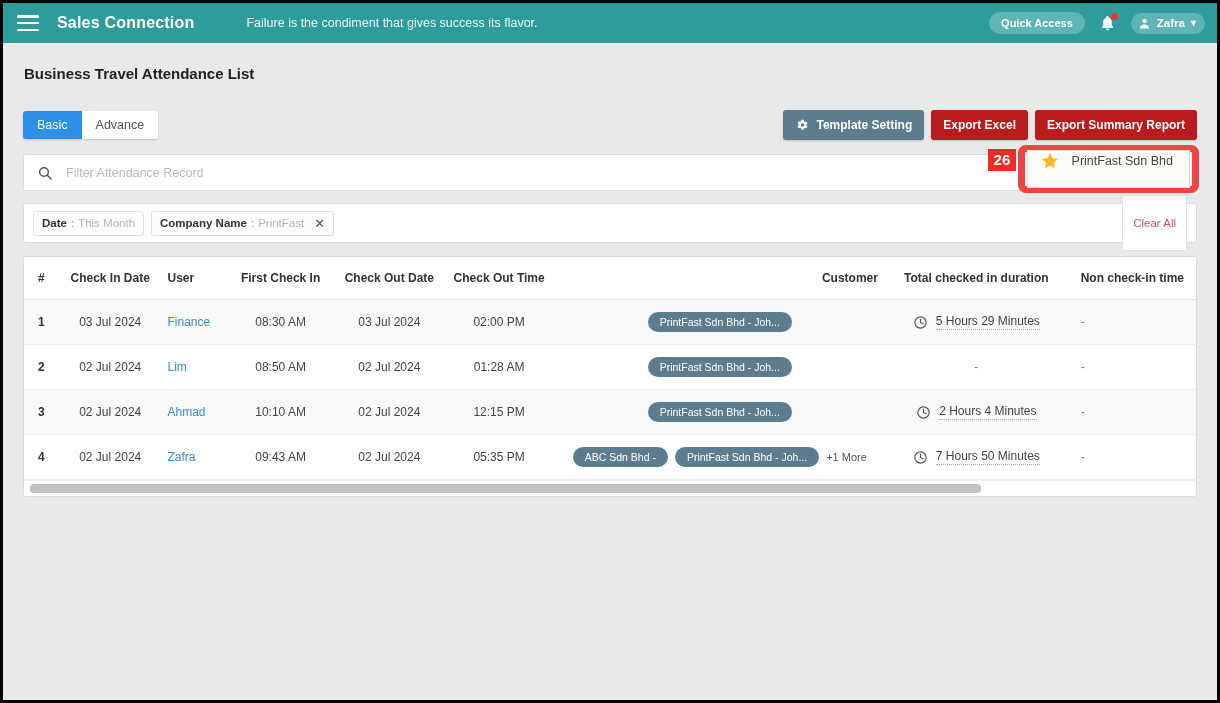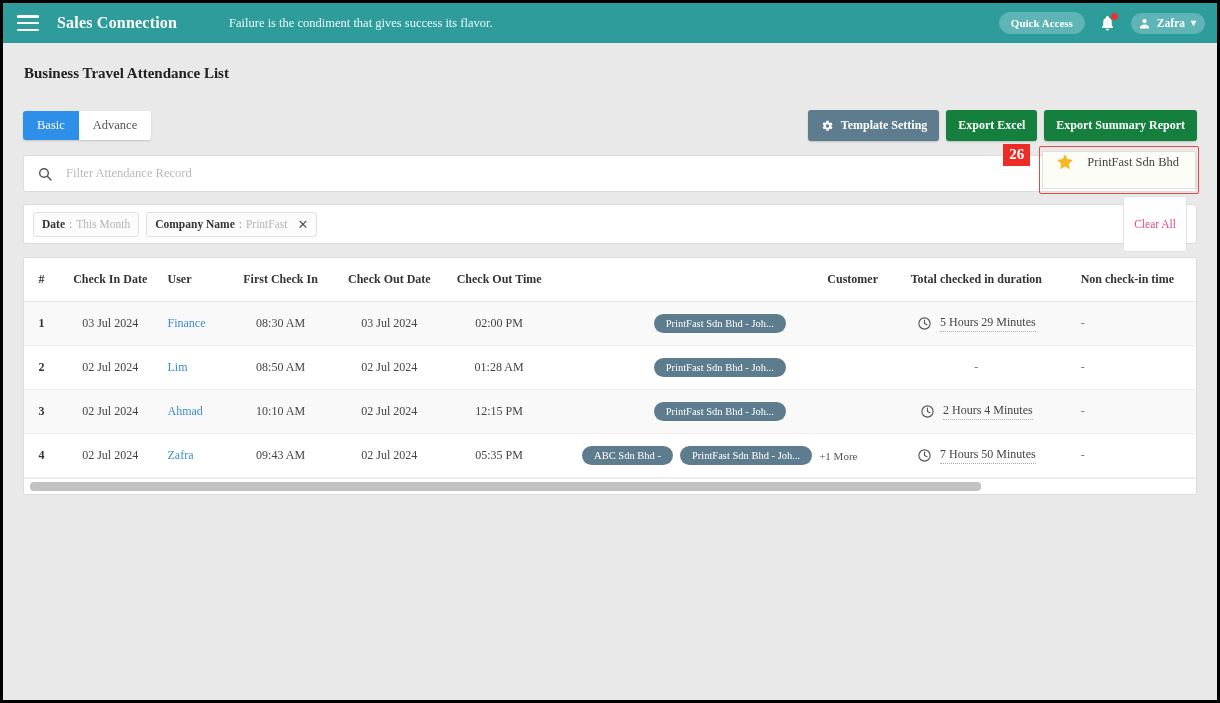--- a/index.html
+++ b/index.html
@@ -7,21 +7,20 @@
     width: 1220px; height: 703px;
     font-family: "Liberation Sans", sans-serif;
     background: #ffffff;
   }
   #page {
     position: relative;
     width: 1220px; height: 703px;
     background: #e9e9e9;
     border: 3px solid #000;
     overflow: hidden;
-    font-family: Liberation Serif, serif;
   }
 
   
   #topbar {
     height: 40px;
     background: #2f9c9c;
     display: flex;
     align-items: center;
     padding: 0 12px 0 14px;
     color: #ffffff;
@@ -78,39 +77,39 @@
   .seg-btn.active { background: #2e8fe8; color: #fff; }
 
   .btn-group { margin-left: auto; display: flex; gap: 7px; }
   .btn {
     font-size: 12px; font-weight: bold; color: #fff; border: none;
     border-radius: 3px; padding: 8px 12px; cursor: pointer;
     font-family: inherit; display: flex; align-items: center; gap: 7px;
     box-shadow: 0 1px 2px rgba(0,0,0,.18);
   }
   .btn-slate { background: #5d7d8e; }
-  .btn-green { background: #15803d; }
+  .btn-green { background: #b91c1c; }
 
   
   #search-row {
     display: flex; align-items: stretch;
     background: #fff; border: 1px solid #dcdcdc; border-radius: 3px;
     height: 37px; position: relative; margin-bottom: 12px;
   }
   #search-left { display: flex; align-items: center; flex: 1 1 auto; padding-left: 13px; }
   #search-input {
     border: none; outline: none; font-size: 12.5px; color: #555;
     font-family: inherit; margin-left: 13px; flex: 1 1 auto; background: transparent;
   }
   #search-input::placeholder { color: #b9b9b9; }
 
   
   #highlight-box {
     position: absolute; right: -3px; top: -10px;
-    border: 1px solid #ef4444; border-radius: 2px;
+    border: 7px solid #ef4444; border-radius: 8px;
     height: 48px; display: flex; align-items: center;
     background: transparent; padding: 0;
   }
   #badge-26 {
     position: absolute; left: -37px; top: -3px;
     background: #ee2b24; color: #fff; font-size: 15px; font-weight: bold;
     padding: 2px 6px; line-height: 17px; height: 22px;
   }
   #fav-btn {
     background: #fdfdf8; border: 1px solid #e0e0d8;

